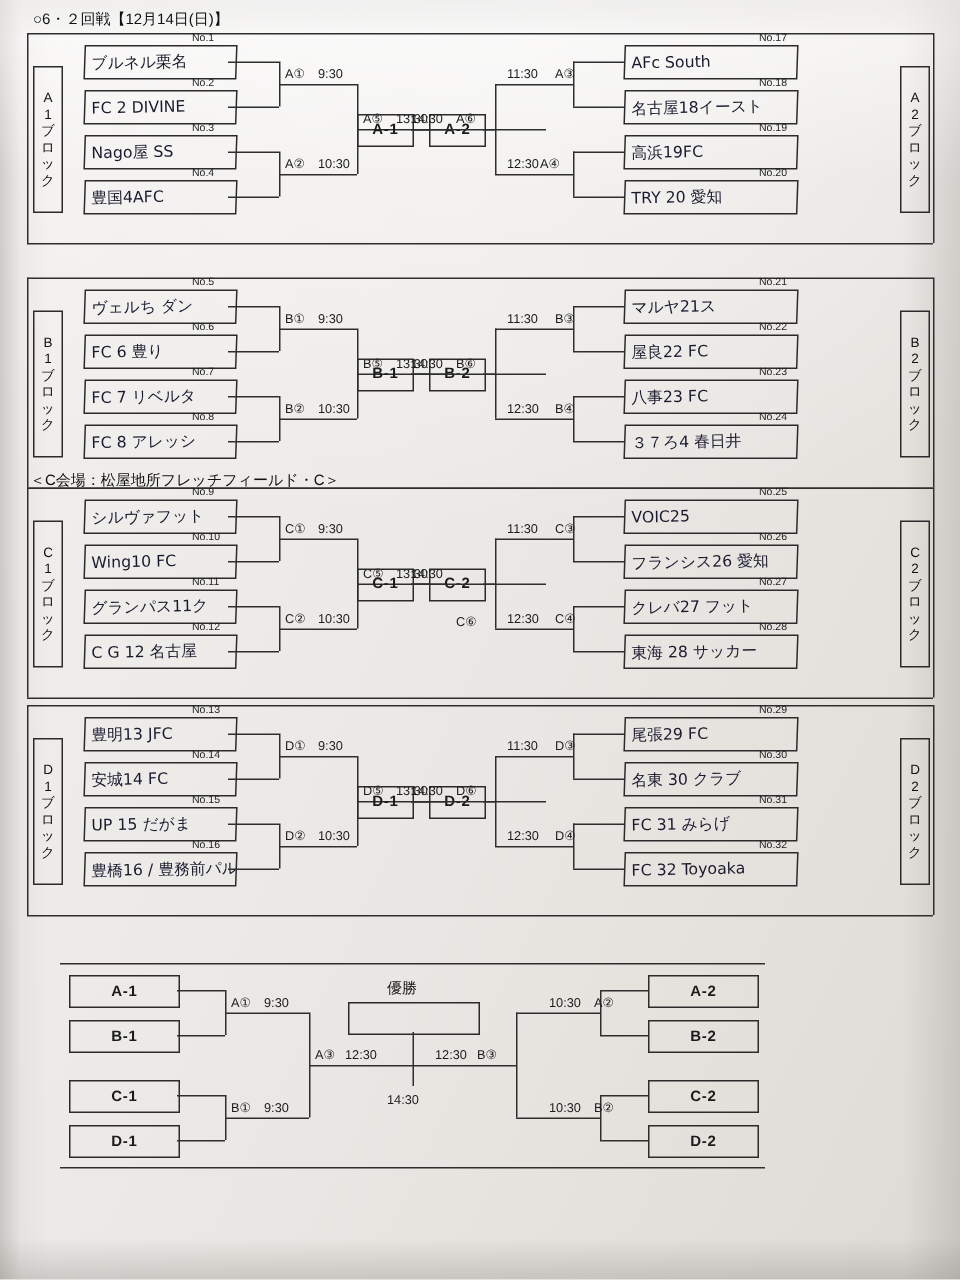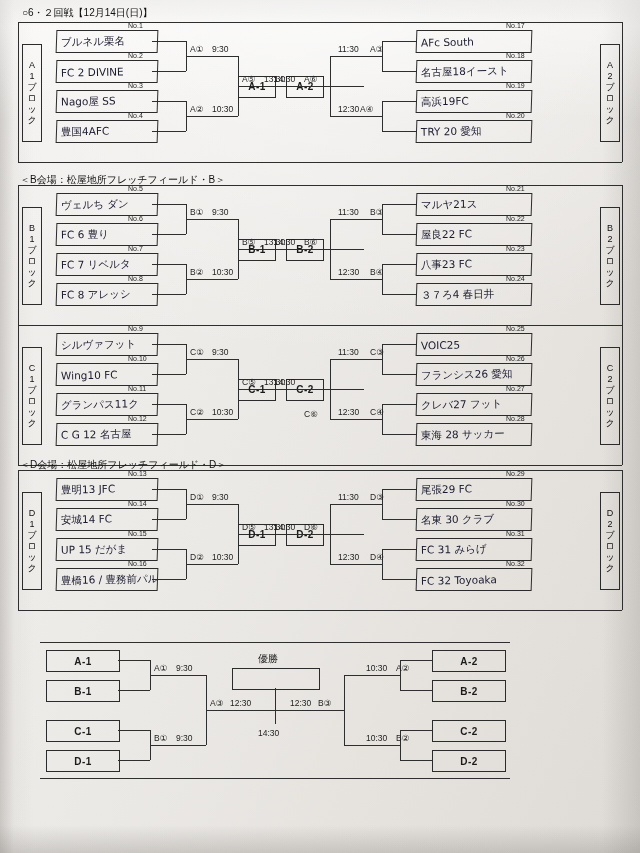--- a/index.html
+++ b/index.html
@@ -162,21 +162,20 @@
     <div class="tm" style="left: 370px; top: 43.5px;">A③</div>
     <div class="ln h" style="left: 330px; top: 55.5px; width: 52px; background: rgb(46, 46, 46);"></div>
     <div class="tm" style="left: 338px; top: 103.5px;">12:30</div>
     <div class="tm" style="left: 360px; top: 103.5px;">A④</div>
     <div class="ln h" style="left: 330px; top: 115.5px; width: 52px; background: rgb(46, 46, 46);"></div>
     <div class="ln v" style="left: 330px; top: 55.5px; height: 60px; background: rgb(46, 46, 46);"></div>
     <div class="ln h" style="left: 274px; top: 85.5px; width: 56px; background: rgb(46, 46, 46);"></div>
     <div class="tm" style="left: 274px; top: 73.5px;">14:30</div>
     <div class="tm" style="left: 304px; top: 73.5px;">A⑥</div>
     <div class="ln h" style="left: 322px; top: 85.5px; width: 42px; background: rgb(46, 46, 46);"></div>
-    <div class="venue" style="left: 20px; top: 173px;">＜B会場：松屋地所フレッチフィールド・B＞</div>
     <div class="ln h" style="left: 18px; top: 185px; width: 604px;"></div>
     <div class="ln h" style="left: 18px; top: 325px; width: 604px;"></div>
     <div class="ln v" style="left: 18px; top: 185px; height: 140px;"></div>
     <div class="ln v" style="left: 622px; top: 185px; height: 140px;"></div>
     <div class="blockbox" style="left: 22px; top: 207px; width: 18px; height: 96px;">
       <div>B</div>
       <div>1</div>
       <div>ブ</div>
       <div>ロ</div>
       <div>ッ</div>
@@ -251,20 +250,21 @@
     <div class="tm" style="left: 370px; top: 206.5px;">B③</div>
     <div class="ln h" style="left: 330px; top: 218.5px; width: 52px; background: rgb(46, 46, 46);"></div>
     <div class="tm" style="left: 338px; top: 266.5px;">12:30</div>
     <div class="tm" style="left: 370px; top: 266.5px;">B④</div>
     <div class="ln h" style="left: 330px; top: 278.5px; width: 52px; background: rgb(46, 46, 46);"></div>
     <div class="ln v" style="left: 330px; top: 218.5px; height: 60px; background: rgb(46, 46, 46);"></div>
     <div class="ln h" style="left: 274px; top: 248.5px; width: 56px; background: rgb(46, 46, 46);"></div>
     <div class="tm" style="left: 274px; top: 236.5px;">14:30</div>
     <div class="tm" style="left: 304px; top: 236.5px;">B⑥</div>
     <div class="ln h" style="left: 322px; top: 248.5px; width: 42px; background: rgb(46, 46, 46);"></div>
+    <div class="venue" style="left: 20px; top: 313px;">＜C会場：松屋地所フレッチフィールド・C＞</div>
     <div class="ln h" style="left: 18px; top: 325px; width: 604px;"></div>
     <div class="ln h" style="left: 18px; top: 465px; width: 604px;"></div>
     <div class="ln v" style="left: 18px; top: 325px; height: 140px;"></div>
     <div class="ln v" style="left: 622px; top: 325px; height: 140px;"></div>
     <div class="blockbox" style="left: 22px; top: 347px; width: 18px; height: 96px;">
       <div>C</div>
       <div>1</div>
       <div>ブ</div>
       <div>ロ</div>
       <div>ッ</div>
@@ -339,21 +339,20 @@
     <div class="tm" style="left: 370px; top: 346.5px;">C③</div>
     <div class="ln h" style="left: 330px; top: 358.5px; width: 52px; background: rgb(46, 46, 46);"></div>
     <div class="tm" style="left: 338px; top: 406.5px;">12:30</div>
     <div class="tm" style="left: 370px; top: 406.5px;">C④</div>
     <div class="ln h" style="left: 330px; top: 418.5px; width: 52px; background: rgb(46, 46, 46);"></div>
     <div class="ln v" style="left: 330px; top: 358.5px; height: 60px; background: rgb(46, 46, 46);"></div>
     <div class="ln h" style="left: 274px; top: 388.5px; width: 56px; background: rgb(46, 46, 46);"></div>
     <div class="tm" style="left: 274px; top: 376.5px;">14:30</div>
     <div class="tm" style="left: 304px; top: 376.5px; margin-top: 32px;">C⑥</div>
     <div class="ln h" style="left: 322px; top: 388.5px; width: 42px; background: rgb(46, 46, 46);"></div>
-    <div class="venue" style="left: 20px; top: 458px;">＜D会場：松屋地所フレッチフィールド・D＞</div>
     <div class="ln h" style="left: 18px; top: 470px; width: 604px;"></div>
     <div class="ln h" style="left: 18px; top: 610px; width: 604px;"></div>
     <div class="ln v" style="left: 18px; top: 470px; height: 140px;"></div>
     <div class="ln v" style="left: 622px; top: 470px; height: 140px;"></div>
     <div class="blockbox" style="left: 22px; top: 492px; width: 18px; height: 96px;">
       <div>D</div>
       <div>1</div>
       <div>ブ</div>
       <div>ロ</div>
       <div>ッ</div>

